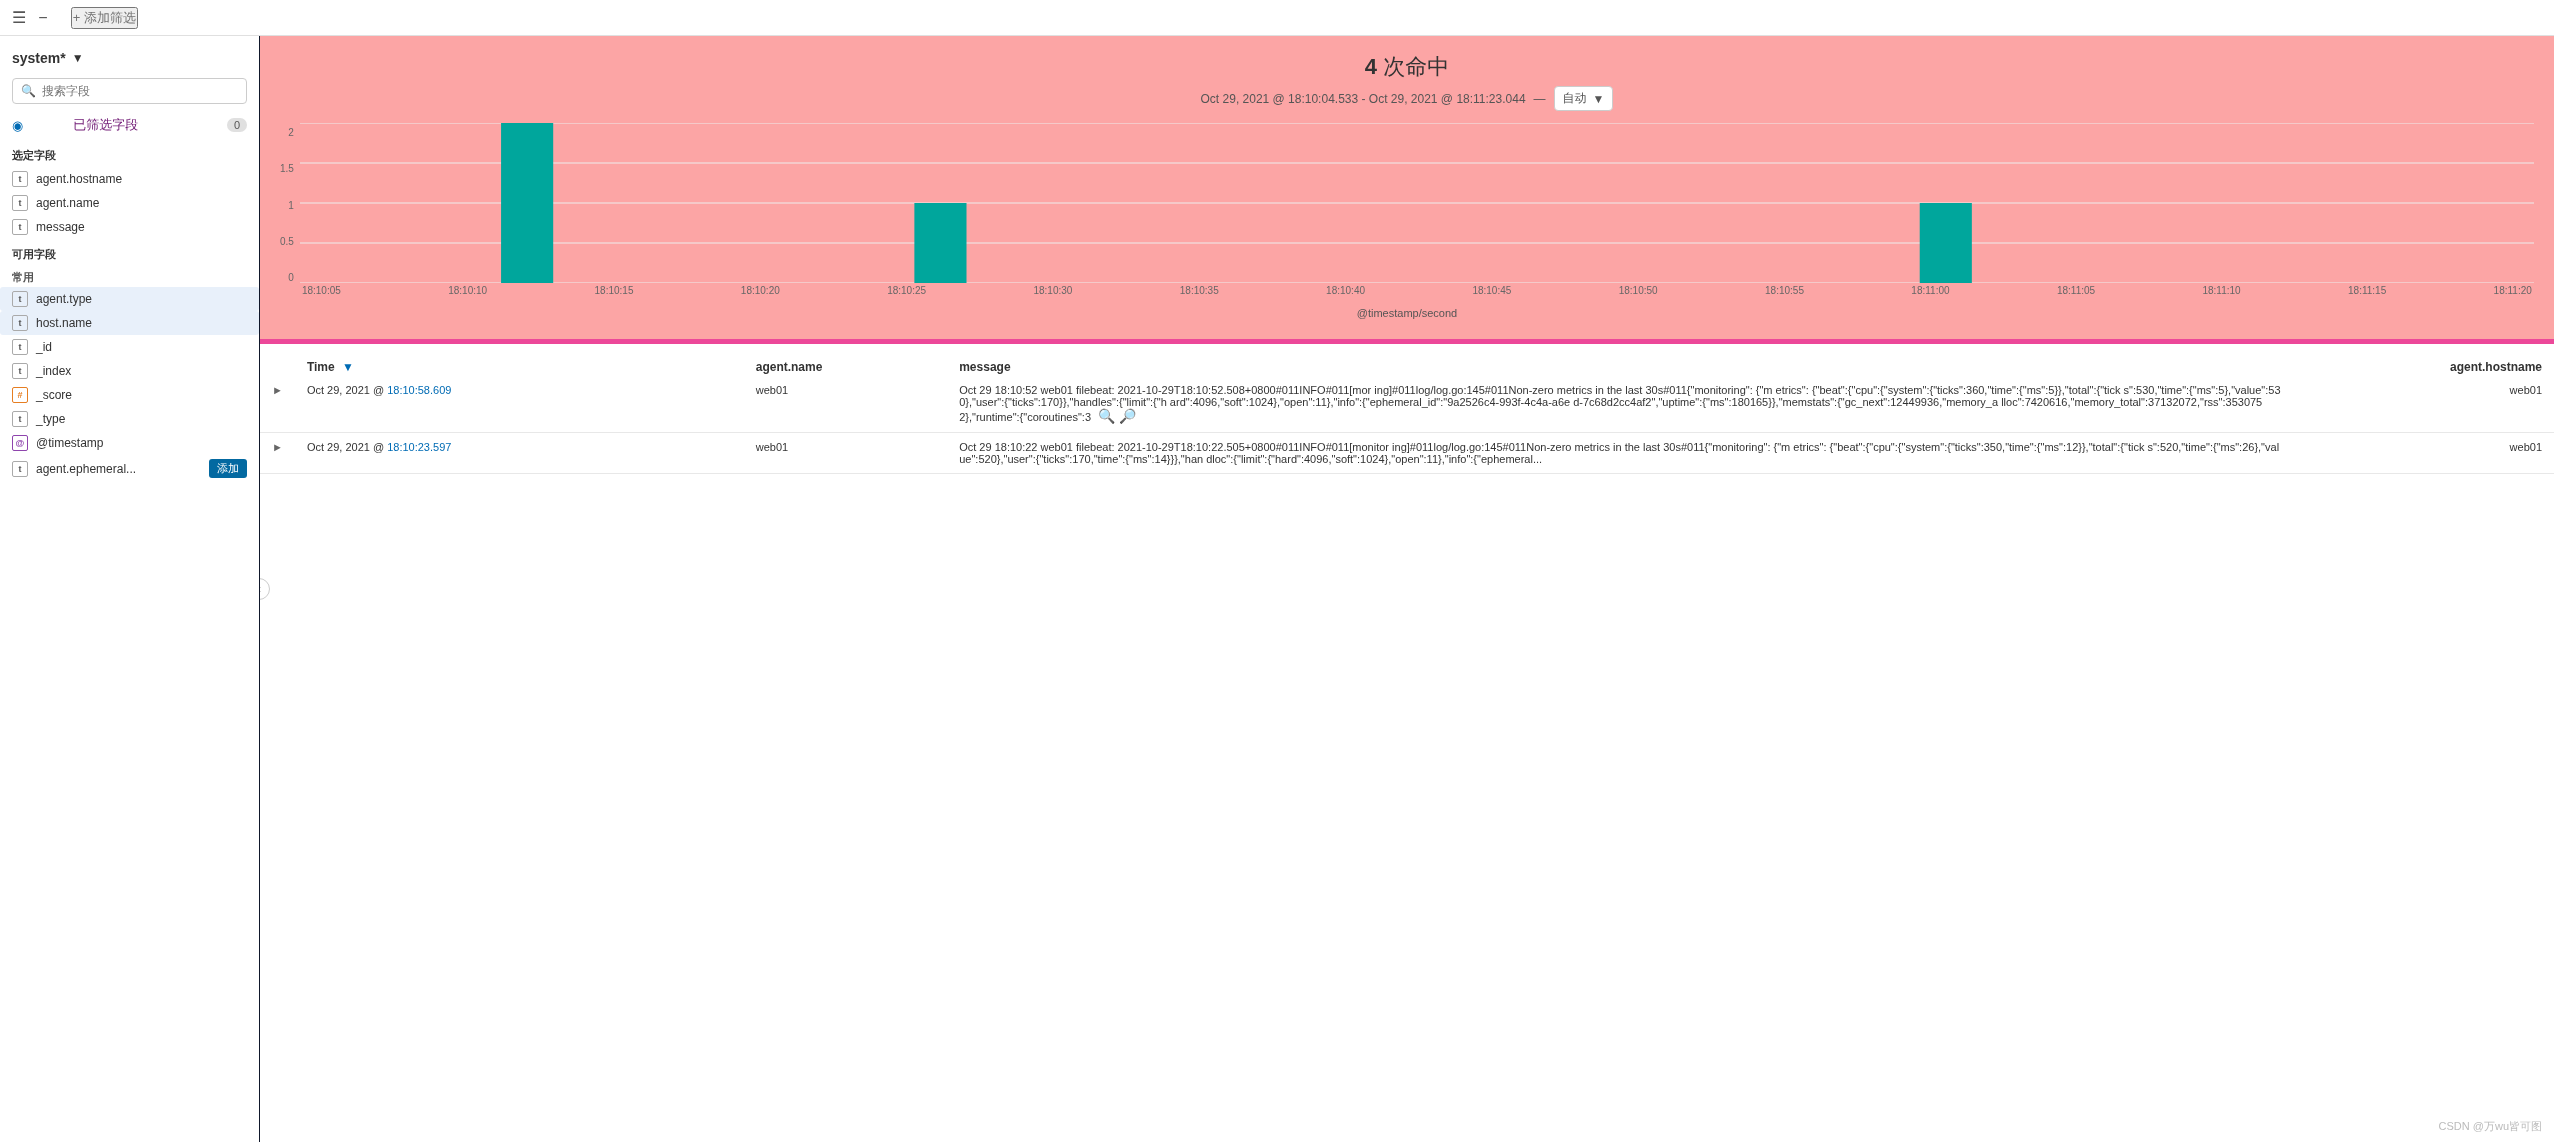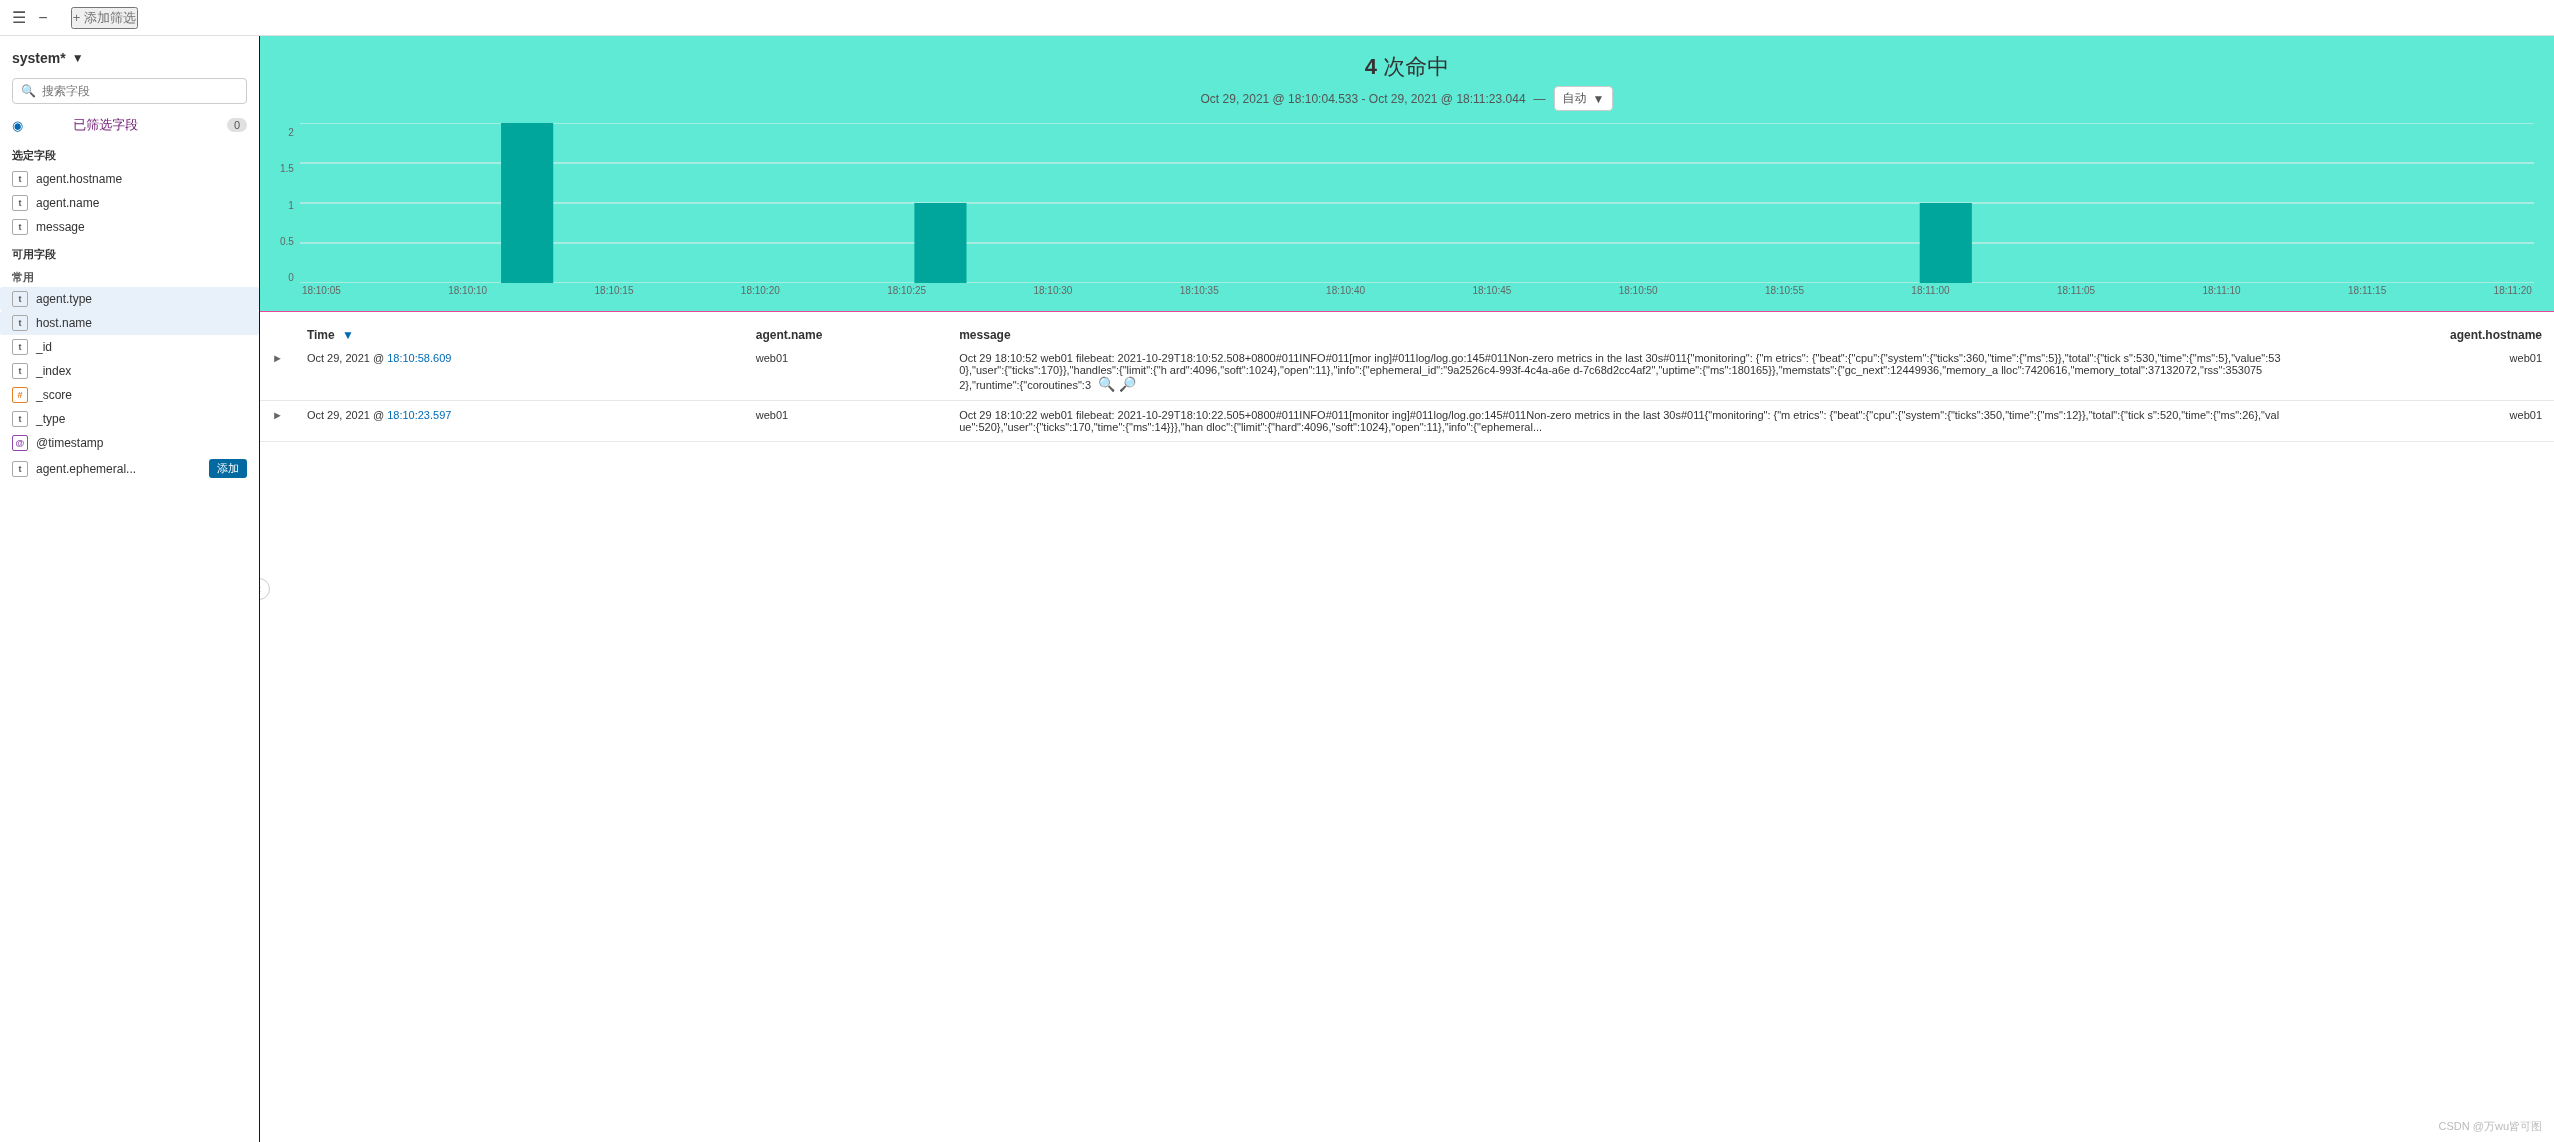--- a/index.html
+++ b/index.html
@@ -34,21 +34,21 @@
     .field-type.at { border-color: #8e44ad; color: #8e44ad; }
     .field-label { font-size: 12px; color: #333; }
 
     .add-btn { background: #0369a1; color: #fff; border: none; border-radius: 3px; padding: 2px 8px; font-size: 11px; cursor: pointer; margin-left: auto; }
 
     
     .main-content { flex: 1; display: flex; flex-direction: column; overflow: hidden; position: relative; }
 
     .collapse-btn { position: absolute; left: -12px; top: 50%; transform: translateY(-50%); background: #fff; border: 1px solid #ccc; border-radius: 50%; width: 22px; height: 22px; display: flex; align-items: center; justify-content: center; cursor: pointer; z-index: 10; font-size: 12px; color: #666; }
 
-    .chart-area { background: #5eead4; padding: 16px 20px 8px; border-bottom: 1px solid #ec4899; }
+    .chart-area { background: #fca5a5; padding: 16px 20px 20px; border-bottom: 5px solid #ec4899; }
     .chart-title { text-align: center; font-size: 22px; font-weight: 400; margin-bottom: 4px; }
     .chart-title strong { font-weight: 700; }
     .chart-subtitle { text-align: center; font-size: 12px; color: #555; margin-bottom: 12px; display: flex; align-items: center; justify-content: center; gap: 8px; }
     .auto-selector { border: 1px solid #ccc; border-radius: 4px; padding: 3px 8px; font-size: 12px; display: inline-flex; align-items: center; gap: 6px; cursor: pointer; background: #fff; }
 
     .chart-x-label { text-align: center; font-size: 11px; color: #555; margin-top: 4px; }
 
     
     .table-area { flex: 1; overflow-y: auto; background: #fff; }
     table { width: 100%; border-collapse: collapse; }
@@ -208,20 +208,21 @@
               <span>18:10:50</span>
               <span>18:10:55</span>
               <span>18:11:00</span>
               <span>18:11:05</span>
               <span>18:11:10</span>
               <span>18:11:15</span>
               <span>18:11:20</span>
             </div>
           </div>
         </div>
+        <div class="chart-x-label">@timestamp/second</div>
       </div>
 
       <div class="table-area">
         <table>
           <thead>
             <tr>
               <th></th>
               <th>
                 <span>Time</span>
                 <span style="color:#006bb4; margin-left:4px;">▼</span>

